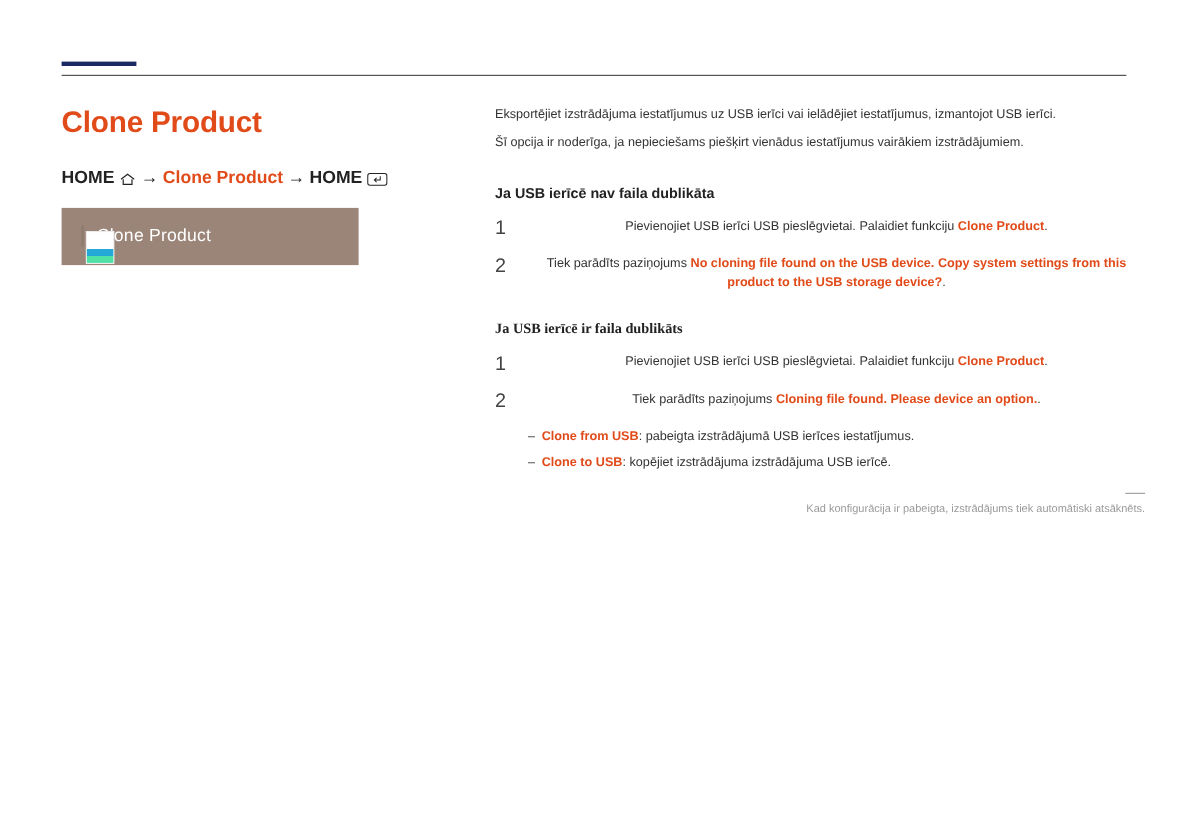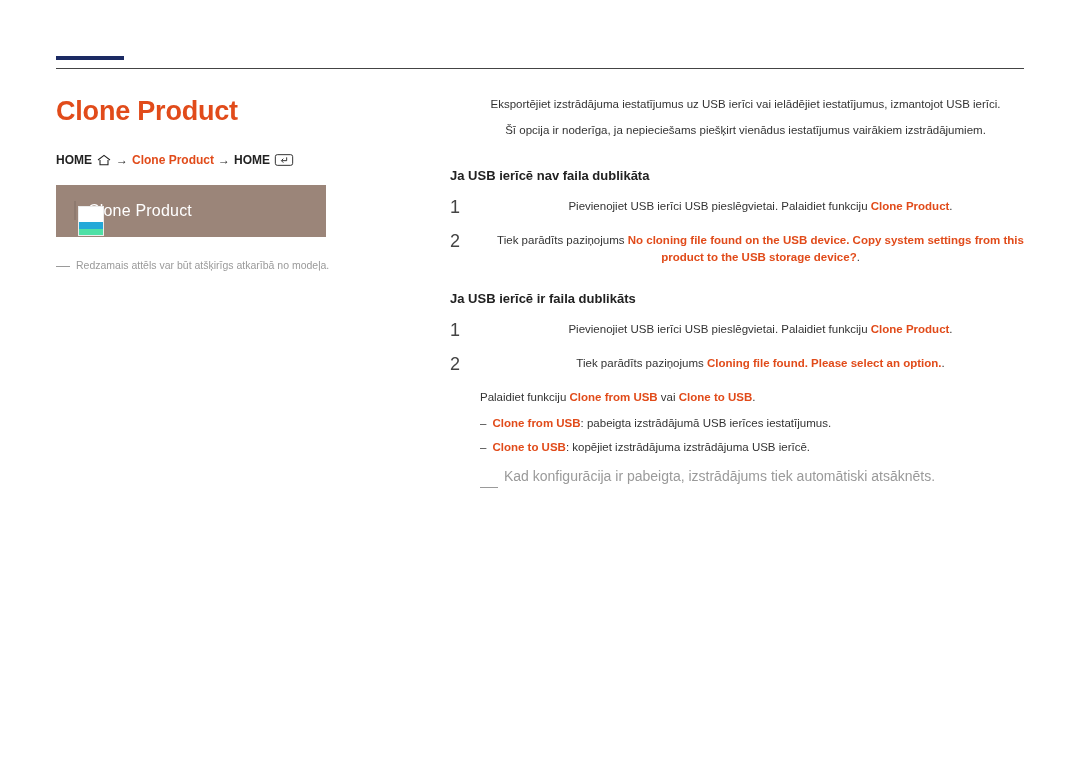--- a/index.html
+++ b/index.html
@@ -46,21 +46,21 @@
     color: #333;
   }
   .page-title {
     color: #e14b1a;
     font-size: 27px;
     font-weight: 700;
     margin-bottom: 26px;
     letter-spacing: -0.2px;
   }
   .breadcrumb {
-    font-size: 12px;
+    font-size: 16px;
     font-weight: 700;
     color: #222;
     margin-bottom: 18px;
     display: flex;
     align-items: center;
     flex-wrap: wrap;
     gap: 4px;
   }
   .breadcrumb .hl { color: #e14b1a; }
   .crumb-icon {
@@ -103,21 +103,21 @@
   }
   .note {
     font-size: 10.5px;
     color: #9a9a9a;
   }
   .dashline {
     height: 1px; width: 14px; background: #9a9a9a; display:inline-block;
     vertical-align: middle; margin-right: 6px;
   }
 
-  .right-col p { margin-bottom: 8px; text-align: center; }
+  .right-col p { margin-bottom: 8px; }
   .intro-block { margin-bottom: 26px; }
   .section-h {
     font-size: 13px;
     font-weight: 700;
     color: #222;
     margin-bottom: 12px;
     margin-top: 4px;
   }
   .step-row {
     display: flex;
@@ -141,24 +141,25 @@
     margin-bottom: 6px;
     font-size: 11.5px;
     display: flex;
     gap: 6px;
   }
   .dash-row .dm { flex:none; }
   .final-note {
     margin-left: 30px;
     margin-top: 10px;
     color: #9a9a9a;
-    font-size: 14px;
+    font-size: 10px;
     display: flex;
     gap: 6px;
     align-items: flex-end;
+    flex-direction: column;
   }
   .longdash {
     flex:none; width:18px; height:1px; background:#9a9a9a; margin-top:7px;
   }
 </style>
 </head>
 <body>
 
 <div class="page-tab"></div>
 <div class="top-rule"></div>
@@ -188,23 +189,20 @@
     </div>
 
     <div class="screenshot">
       <span class="sc-icon-wrap">
         <span class="sc-icon"></span>
         <span class="sc-icon-front"></span>
       </span>
       <span class="sc-label">Clone Product</span>
     </div>
 
-    <div class="note">
-      <span class="dashline"></span><span>Redzamais attēls var būt atšķirīgs atkarībā no modeļa.</span>
-    </div>
   </div>
 
   <div class="right-col">
 
     <div class="intro-block">
       <p>Eksportējiet izstrādājuma iestatījumus uz USB ierīci vai ielādējiet iestatījumus, izmantojot USB ierīci.</p>
       <p>Šī opcija ir noderīga, ja nepieciešams piešķirt vienādus iestatījumus vairākiem izstrādājumiem.</p>
     </div>
 
     <div class="section-h">Ja USB ierīcē nav faila dublikāta</div>
@@ -216,39 +214,36 @@
       </div>
     </div>
 
     <div class="step-row">
       <div class="step-num">2</div>
       <div class="step-body">
         <span>Tiek parādīts paziņojums </span><span class="hl">No cloning file found on the USB device. Copy system settings from this product to the USB storage device?</span><span>.</span>
       </div>
     </div>
 
-    <div class="section-h" style="margin-top:22px;">Ja USB ierīcē ir faila dublikāts</div>
+    <div class="section-h" style="margin-top:22px;font-family:Liberation Serif, serif;">Ja USB ierīcē ir faila dublikāts</div>
 
     <div class="step-row">
       <div class="step-num">1</div>
       <div class="step-body">
         <span>Pievienojiet USB ierīci USB pieslēgvietai. Palaidiet funkciju </span><span class="hl">Clone Product</span><span>.</span>
       </div>
     </div>
 
     <div class="step-row">
       <div class="step-num">2</div>
       <div class="step-body">
-        <span>Tiek parādīts paziņojums </span><span class="hl">Cloning file found. Please select an option.</span><span>.</span>
-      </div>
-    </div>
-
-    <div class="sub-indent">
-      <span>Palaidiet funkciju </span><span class="hl">Clone from USB</span><span> vai </span><span class="hl">Clone to USB</span><span>.</span>
-    </div>
+        <span>Tiek parādīts paziņojums </span><span class="hl">Cloning file found. Please device an option.</span><span>.</span>
+      </div>
+    </div>
+
 
     <div class="dash-row">
       <span class="dm">‒</span>
       <span>
         <span class="hl">Clone from USB</span><span>: pabeigta izstrādājumā USB ierīces iestatījumus.</span>
       </span>
     </div>
 
     <div class="dash-row">
       <span class="dm">‒</span>

